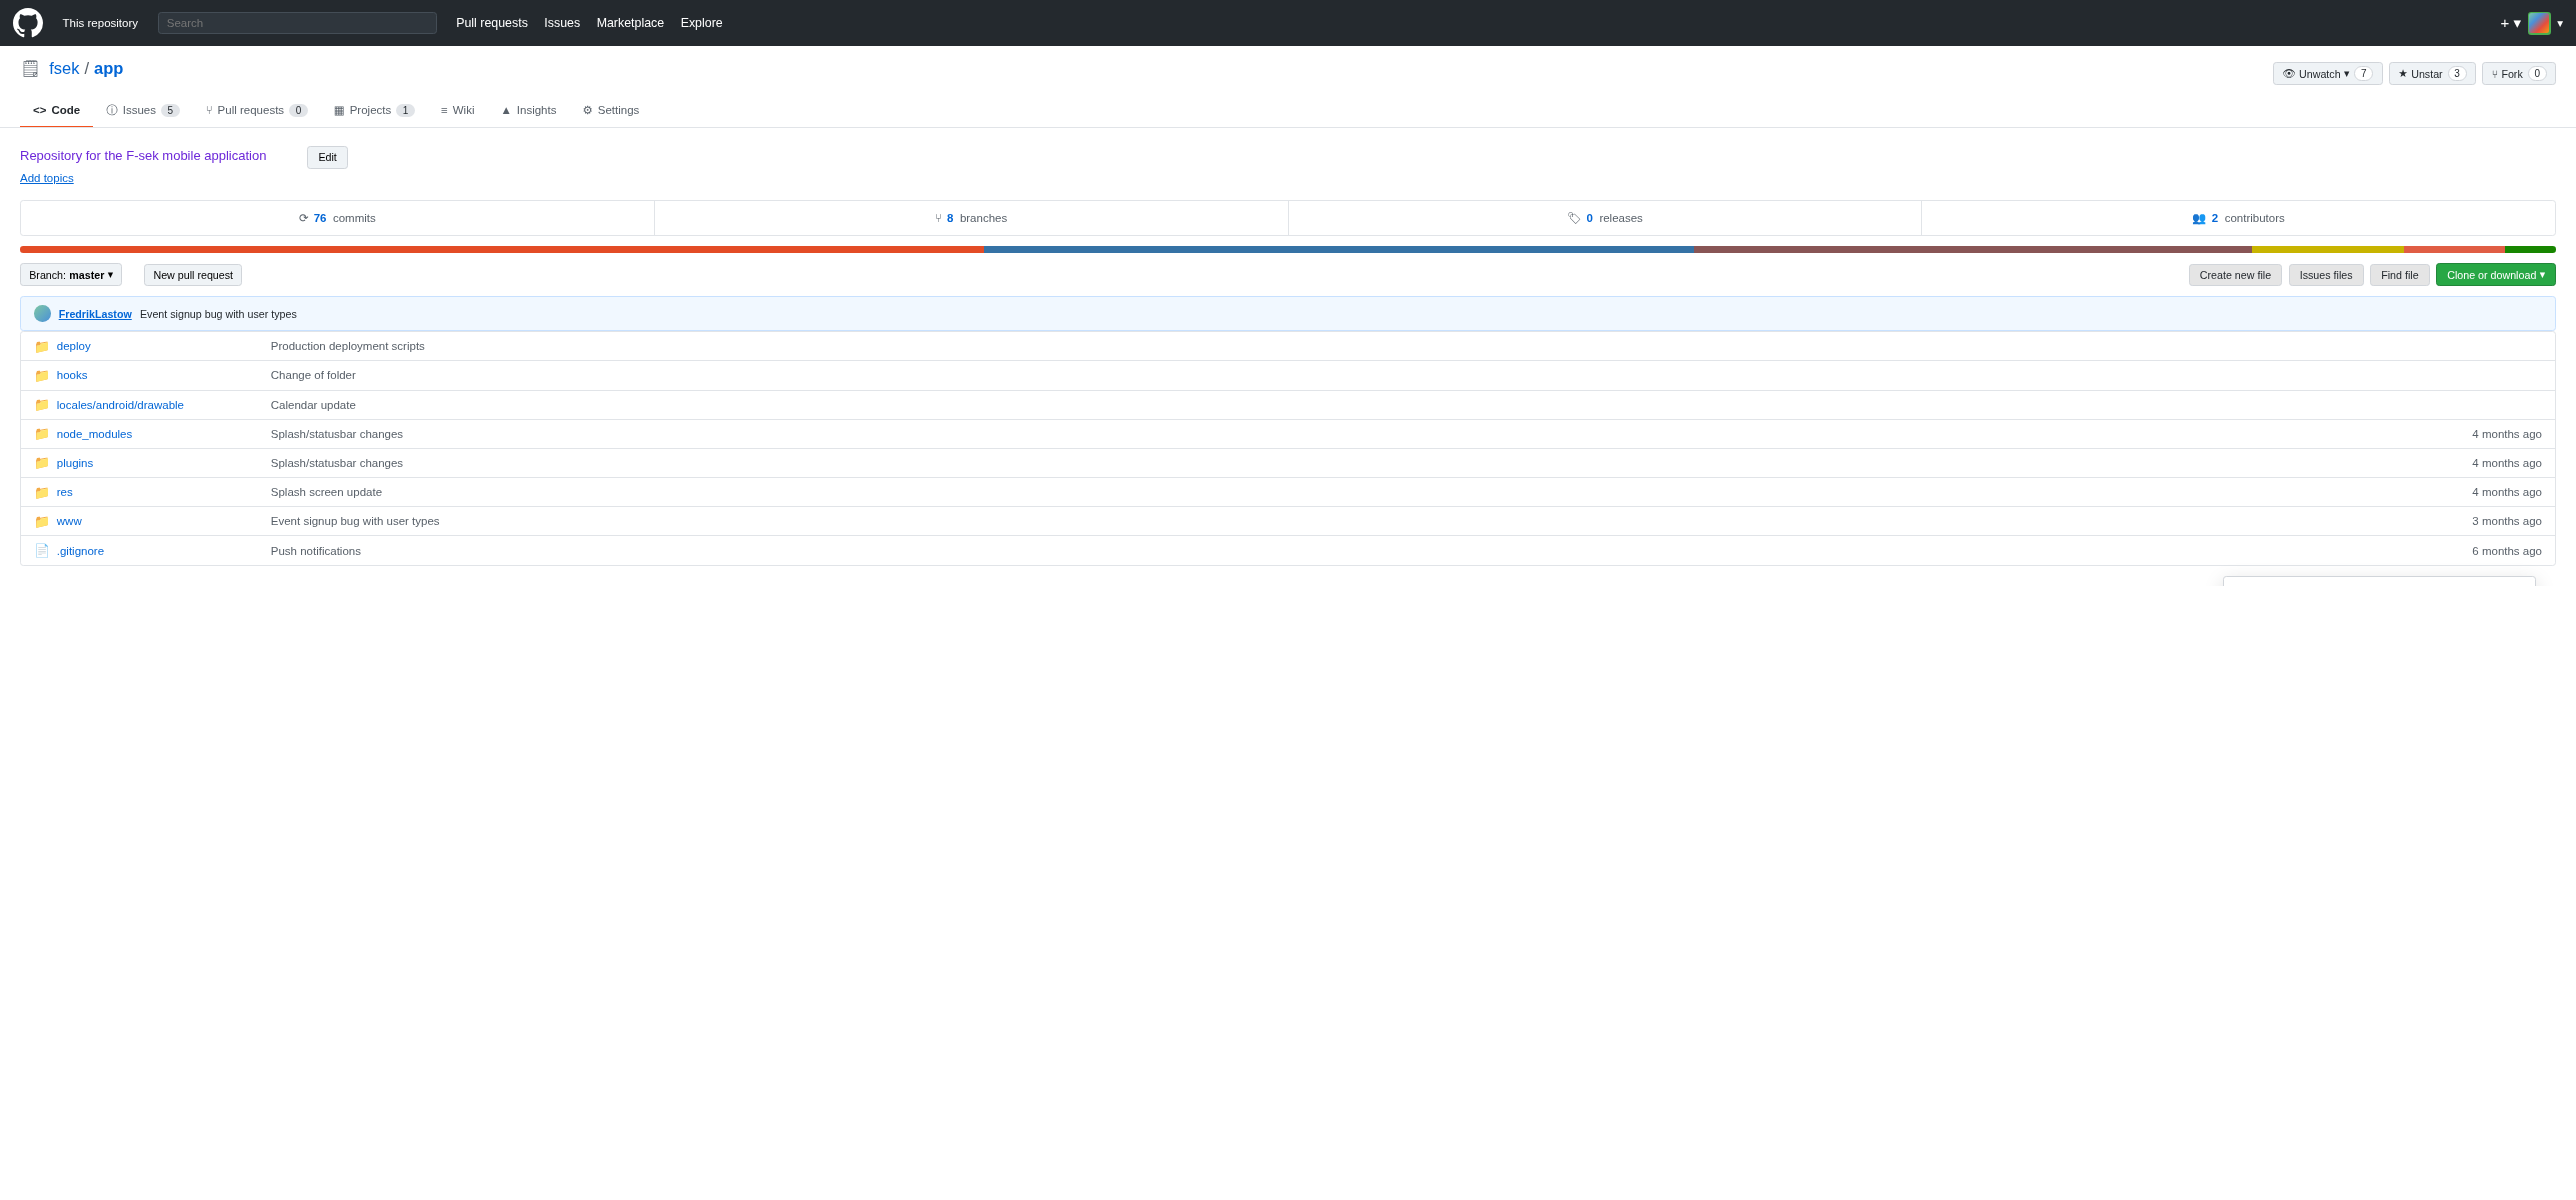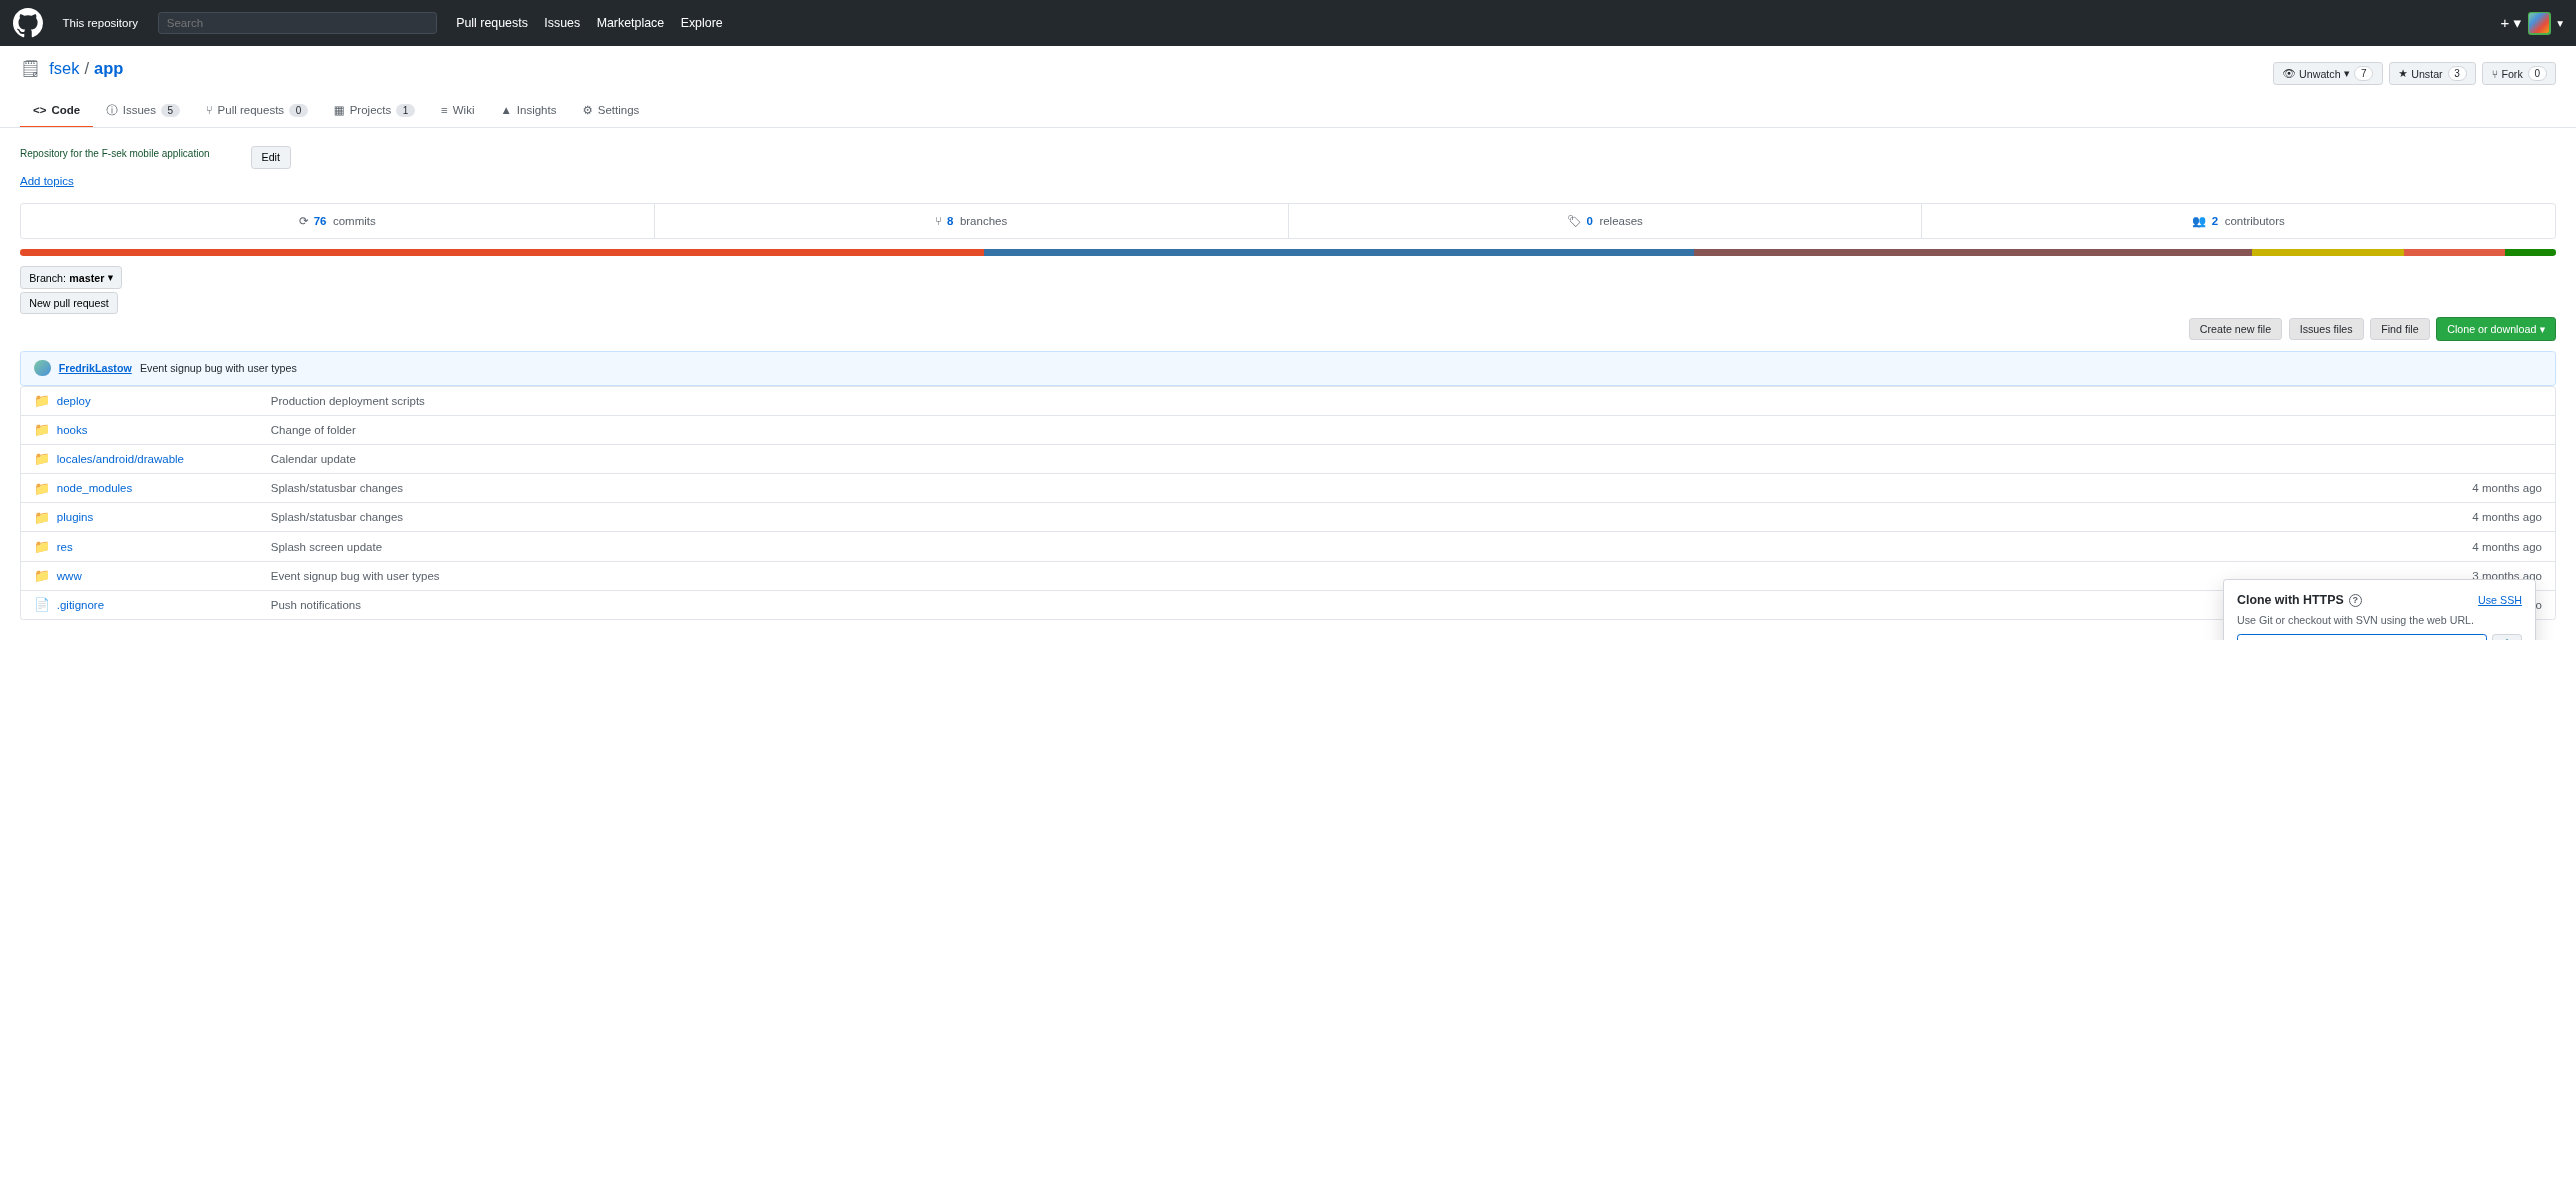--- a/index.html
+++ b/index.html
@@ -30,36 +30,36 @@
     .action-count { background: #fff; border: 0.8px solid #d1d5da; border-radius: 8.2px; padding: 0.8px 5.8px; font-size: 10px; margin-left: 1.6px; color: #24292e; }
 
     
     .repo-tabs { display: flex; gap: 0; margin-top: 6.6px; }
     .tab { display: flex; align-items: center; gap: 5px; padding: 8.2px 13px; font-size: 11.5px; color: #586069; cursor: pointer; border-bottom: 1.6px solid transparent; text-decoration: none; }
     .tab.active { color: #24292e; border-bottom: 1.6px solid #f4511e; font-weight: 600; }
     .tab-badge { background: #e1e4e8; border-radius: 16.5px; padding: 0.8px 6.6px; font-size: 10px; color: #24292e; }
 
     
     .main { padding: 20px 20px; }
-    .repo-desc { font-size: 10px; color: #14532d; margin-bottom: 16px; }
+    .repo-desc { font-size: 13px; color: #6d28d9; margin-bottom: 9px; }
     .add-topics { color: #0366d6; font-size: 11.5px; cursor: pointer; }
     .edit-btn { border: 0.8px solid #d1d5da; border-radius: 3.3px; background: #eff3f6; padding: 4.1px 10px; font-size: 10.7px; cursor: pointer; float: right; margin-top: -1.6px; margin-left: 41px; }
 
     
     .stats-bar { border: 0.8px solid #e1e4e8; border-radius: 3.3px; display: flex; margin: 16.5px 0 10px 0; overflow: hidden; }
     .stat-item { flex: 1; display: flex; align-items: center; justify-content: center; gap: 5px; padding: 10px; border-right: 0.8px solid #e1e4e8; font-size: 11.5px; color: #24292e; }
     .stat-item:last-child { border-right: none; }
     .stat-item a { color: #0366d6; text-decoration: none; }
 
     
     .lang-bar { display: flex; border-radius: 3.3px; overflow: hidden; height: 6.6px; margin-bottom: 10px; }
     .lang-seg { height: 100%; }
 
     
-    .file-toolbar { display: flex; align-items: flex-start; gap: 3px; margin-bottom: 0; flex-direction: column; }
+    .file-toolbar { display: flex; align-items: flex-end; gap: 22px; margin-bottom: 0; }
     .branch-btn { border: 0.8px solid #d1d5da; border-radius: 3.3px; background: #eff3f6; padding: 4.1px 8.2px; font-size: 10.7px; cursor: pointer; display: flex; align-items: center; gap: 3.3px; }
     .branch-btn strong { font-weight: 600; }
     .toolbar-right { margin-left: auto; display: flex; gap: 6.6px; align-items: center; }
     .file-btn { border: 0.8px solid #d1d5da; border-radius: 3.3px; background: #e5e5e5; padding: 4.1px 10px; font-size: 10.7px; cursor: pointer; color: #24292e; }
     .clone-btn { background: #28a745; color: #fff; border: 0.8px solid #22863a; border-radius: 3.3px; padding: 4.1px 10px; font-size: 10.7px; cursor: pointer; display: flex; align-items: center; gap: 3.3px; font-weight: 500; }
 
     
     .commit-row { background: #f1f8ff; border: 0.8px solid #c8e1ff; border-radius: 3.3px; padding: 8.2px 13px; margin: 10px 0 0 0; display: flex; align-items: center; gap: 8.2px; font-size: 10.7px; }
     .commit-avatar { width: 16.5px; height: 16.5px; border-radius: 50%; background: linear-gradient(135deg, #7ec8a4, #4a90d9); }
     .commit-author { color: #0366d6; font-weight: 600; }

